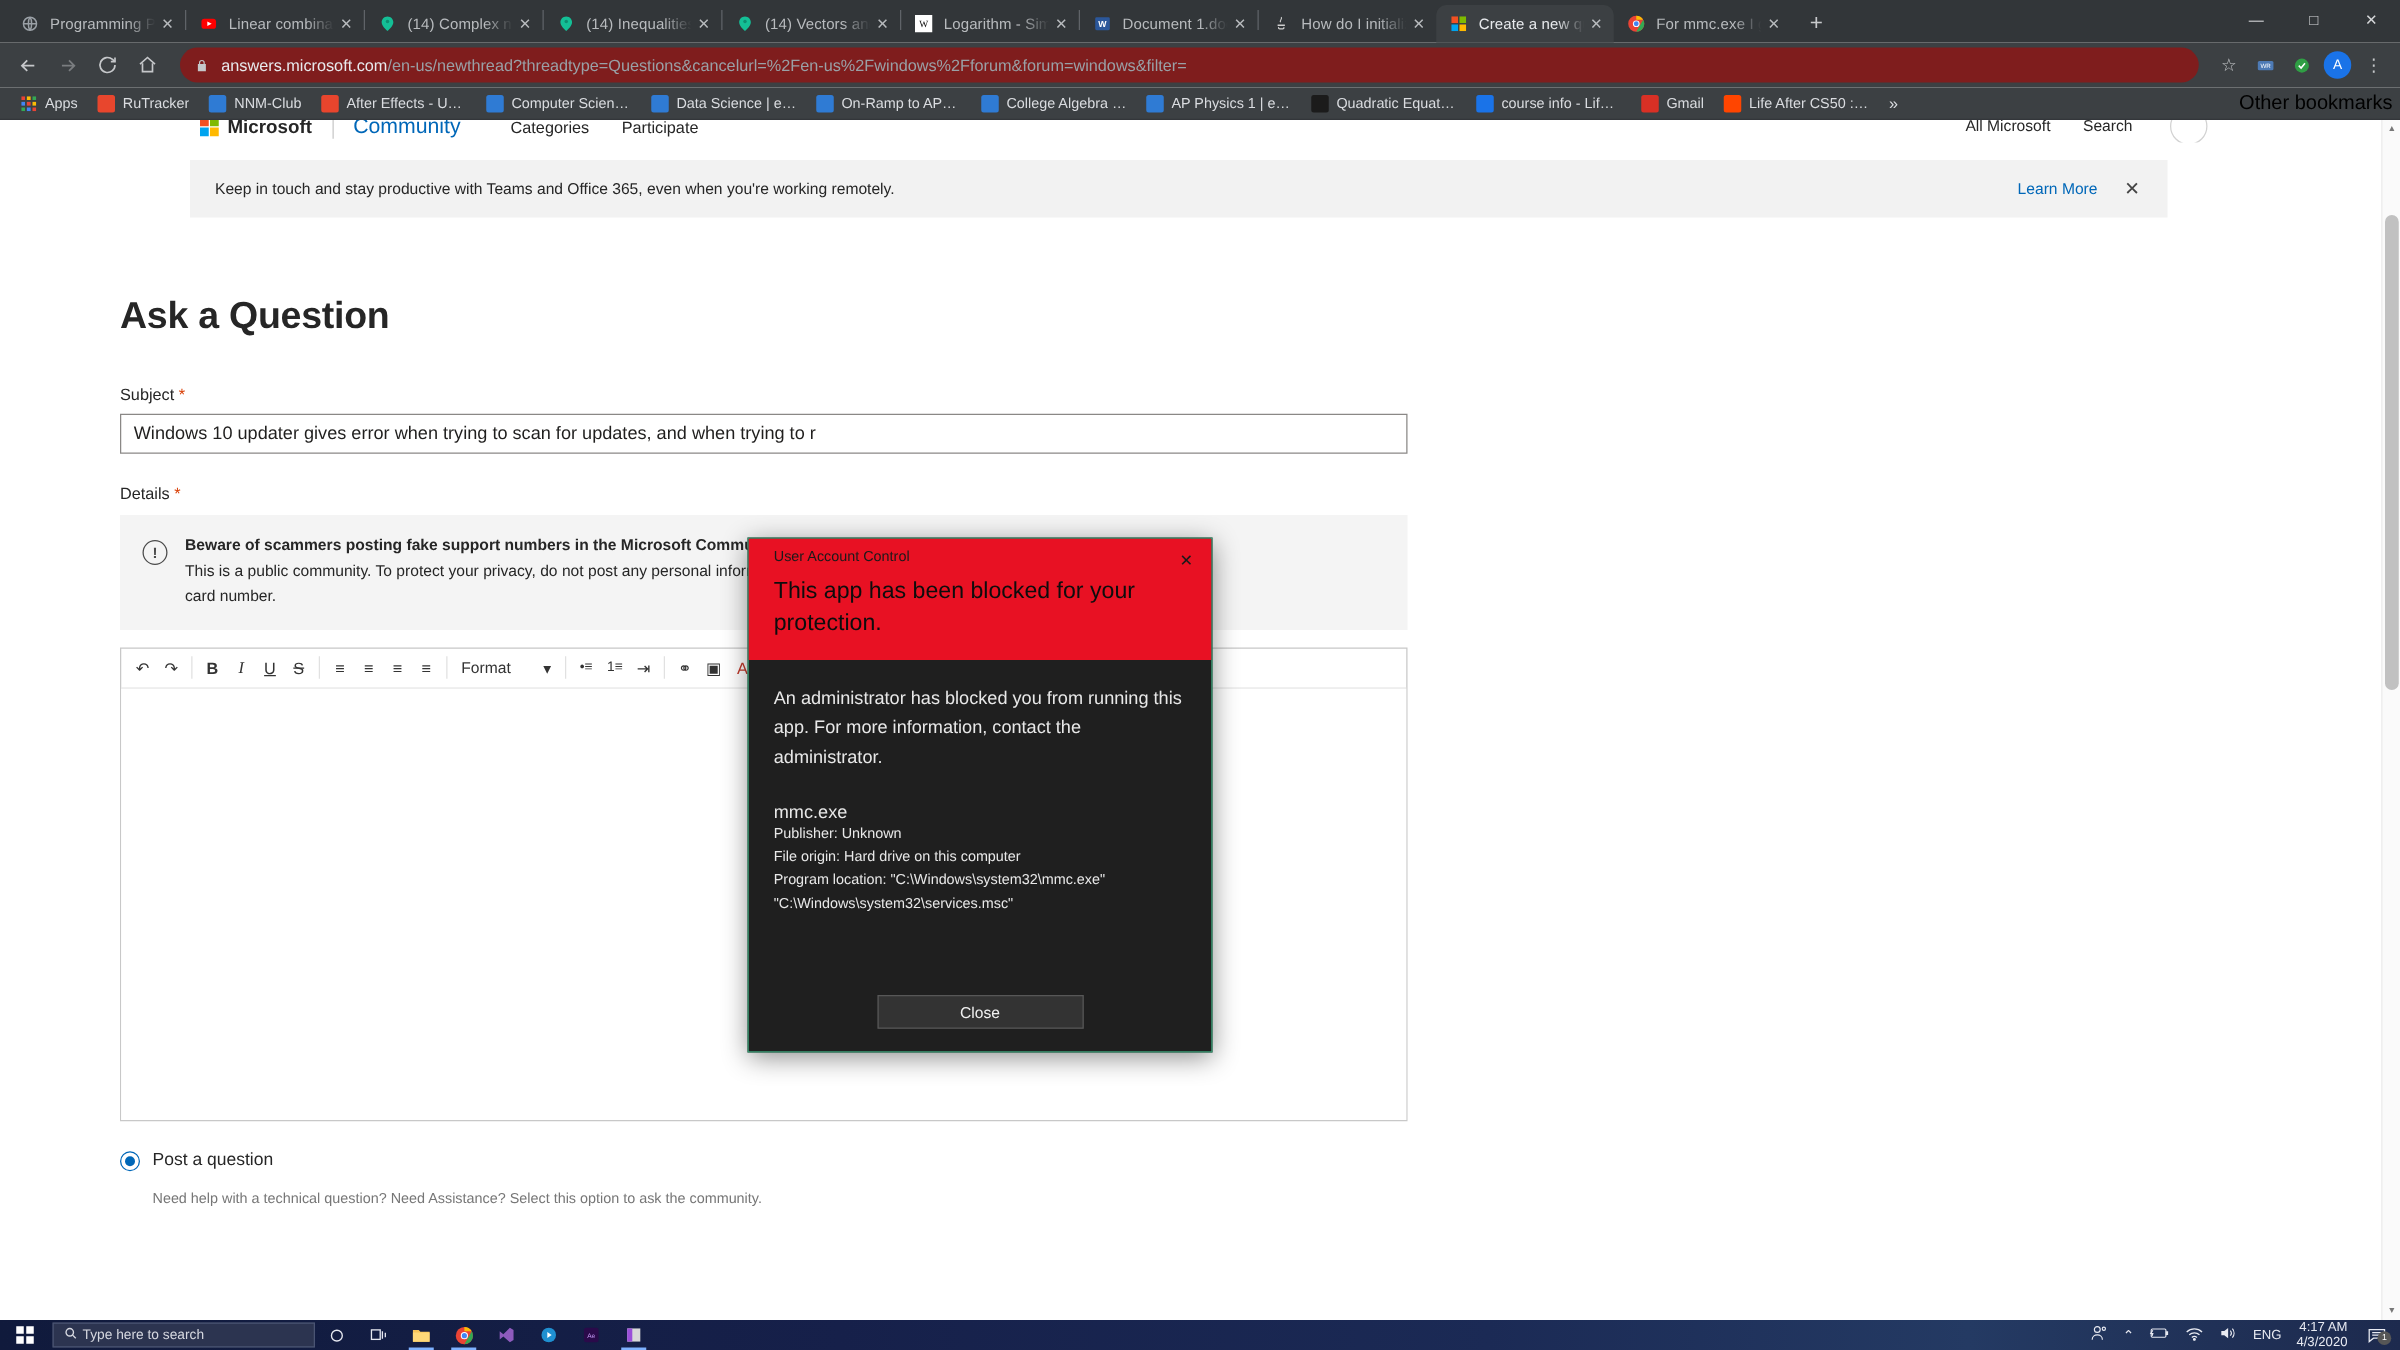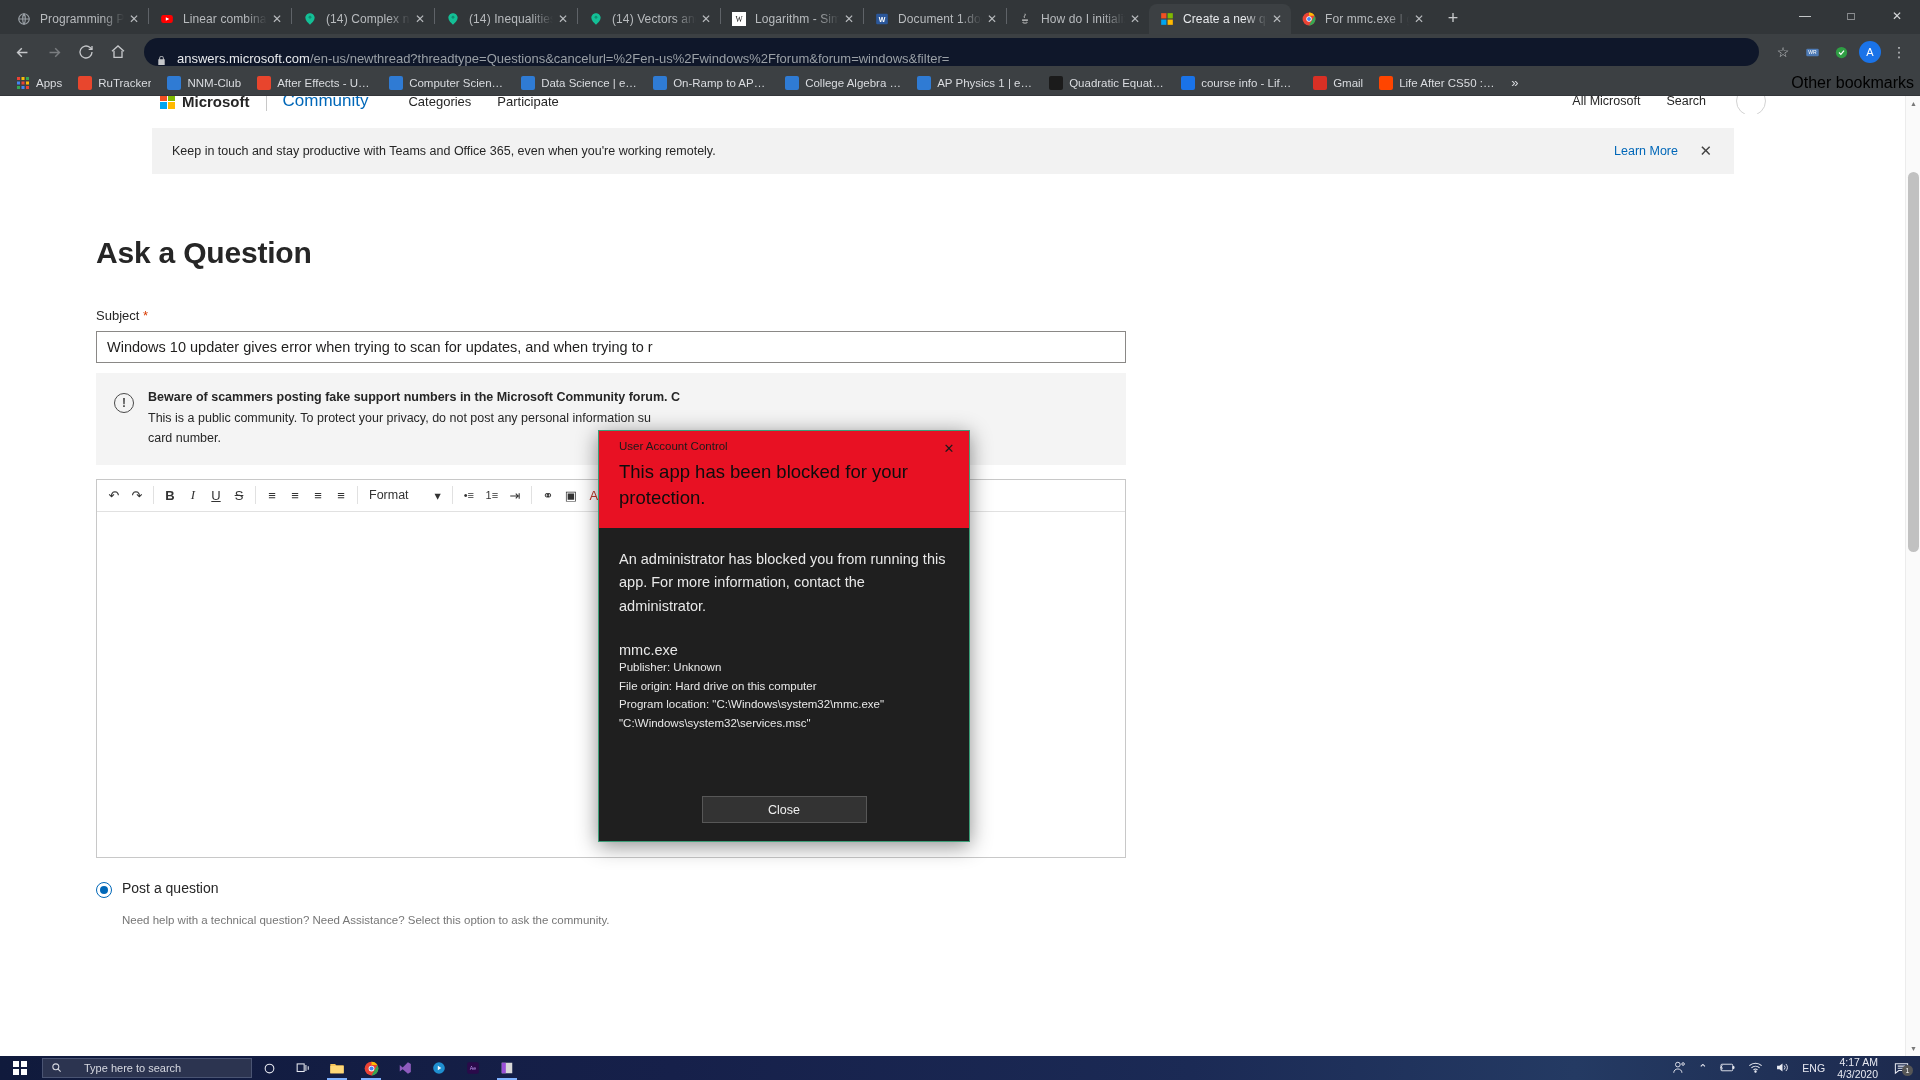--- a/index.html
+++ b/index.html
@@ -49,22 +49,22 @@
     color:#d6d8da; font-size:12px; }
 
   .toolbar {
     height:36px; background:#3c4043; display:flex; align-items:center; padding:0 8px;
   }
   .navbtn {
     width:28px; height:28px; margin-right:4px; color:#c5c7ca;
     display:flex; align-items:center; justify-content:center;
   }
   .omnibox {
-    flex:1 1 auto; height:28px; background:#0f172a; border-radius:14px;
-    display:flex; align-items:flex-end; padding:0 12px; margin:0 8px;
+    flex:1 1 auto; height:28px; background:#7f1d1d; border-radius:14px;
+    display:flex; align-items:center; padding:0 12px; margin:0 8px;
     font-size:13px; color:#9aa0a6; min-width:0;
   }
   .omnibox .lock { margin-right:10px; color:#c5c7ca; display:flex; }
   .omnibox .url { white-space:nowrap; overflow:hidden; text-overflow:ellipsis; }
   .omnibox .url b { color:#e8eaed; font-weight:400; }
   .tbicon {
     width:26px; height:26px; margin-left:3px; color:#c5c7ca;
     display:flex; align-items:center; justify-content:center; font-size:14px; flex:0 0 auto;
   }
   .avatar-circle {
@@ -197,21 +197,21 @@
 
   
   .taskbar {
     position:absolute; left:0; bottom:0; width:1920px; height:24px;
     background:linear-gradient(90deg,#101a3c 0%,#16204a 35%,#1b2a55 62%,#243a63 82%,#1d2a4e 100%);
     display:flex; align-items:center;
   }
   .tb-start { width:40px; height:24px; display:flex; align-items:center; justify-content:center; }
   .tb-search {
     width:210px; height:20px; background:#2c3450; border:1px solid #4a5473; display:flex;
-    align-items:center; padding:0 8px; margin-left:2px; color:#d6d8e0; font-size:11px; gap:22px;
+    align-items:center; padding:0 8px; margin-left:2px; color:#d6d8e0; font-size:11px; gap:4px;
   }
   .tb-icon {
     width:34px; height:24px; display:flex; align-items:center; justify-content:center;
     position:relative; font-size:13px; color:#e6e8f0;
   }
   .tb-icon.open::after {
     content:''; position:absolute; bottom:0; left:7px; right:7px; height:2px; background:#7fb2ff;
   }
   .tb-right {
     margin-left:auto; display:flex; align-items:center; gap:12px; padding-right:8px;
@@ -513,20 +513,24 @@
         <h1 class="ask">Ask a Question</h1>
 
         <div class="field-label">
           <span>Subject</span>
           <span class="req">*</span>
         </div>
         <div class="subject-input">
           <span>Windows 10 updater gives error when trying to scan for updates, and when trying to r</span>
         </div>
 
+        <div class="field-label" style="margin-top:24px;">
+          <span>Details</span>
+          <span class="req">*</span>
+        </div>
 
         <div class="warn">
           <div class="ico">!</div>
           <div class="wtext">
             <div class="b">Beware of scammers posting fake support numbers in the Microsoft Community forum. C</div>
             <div>This is a public community. To protect your privacy, do not post any personal information su</div>
             <div>card number.</div>
           </div>
         </div>
 

